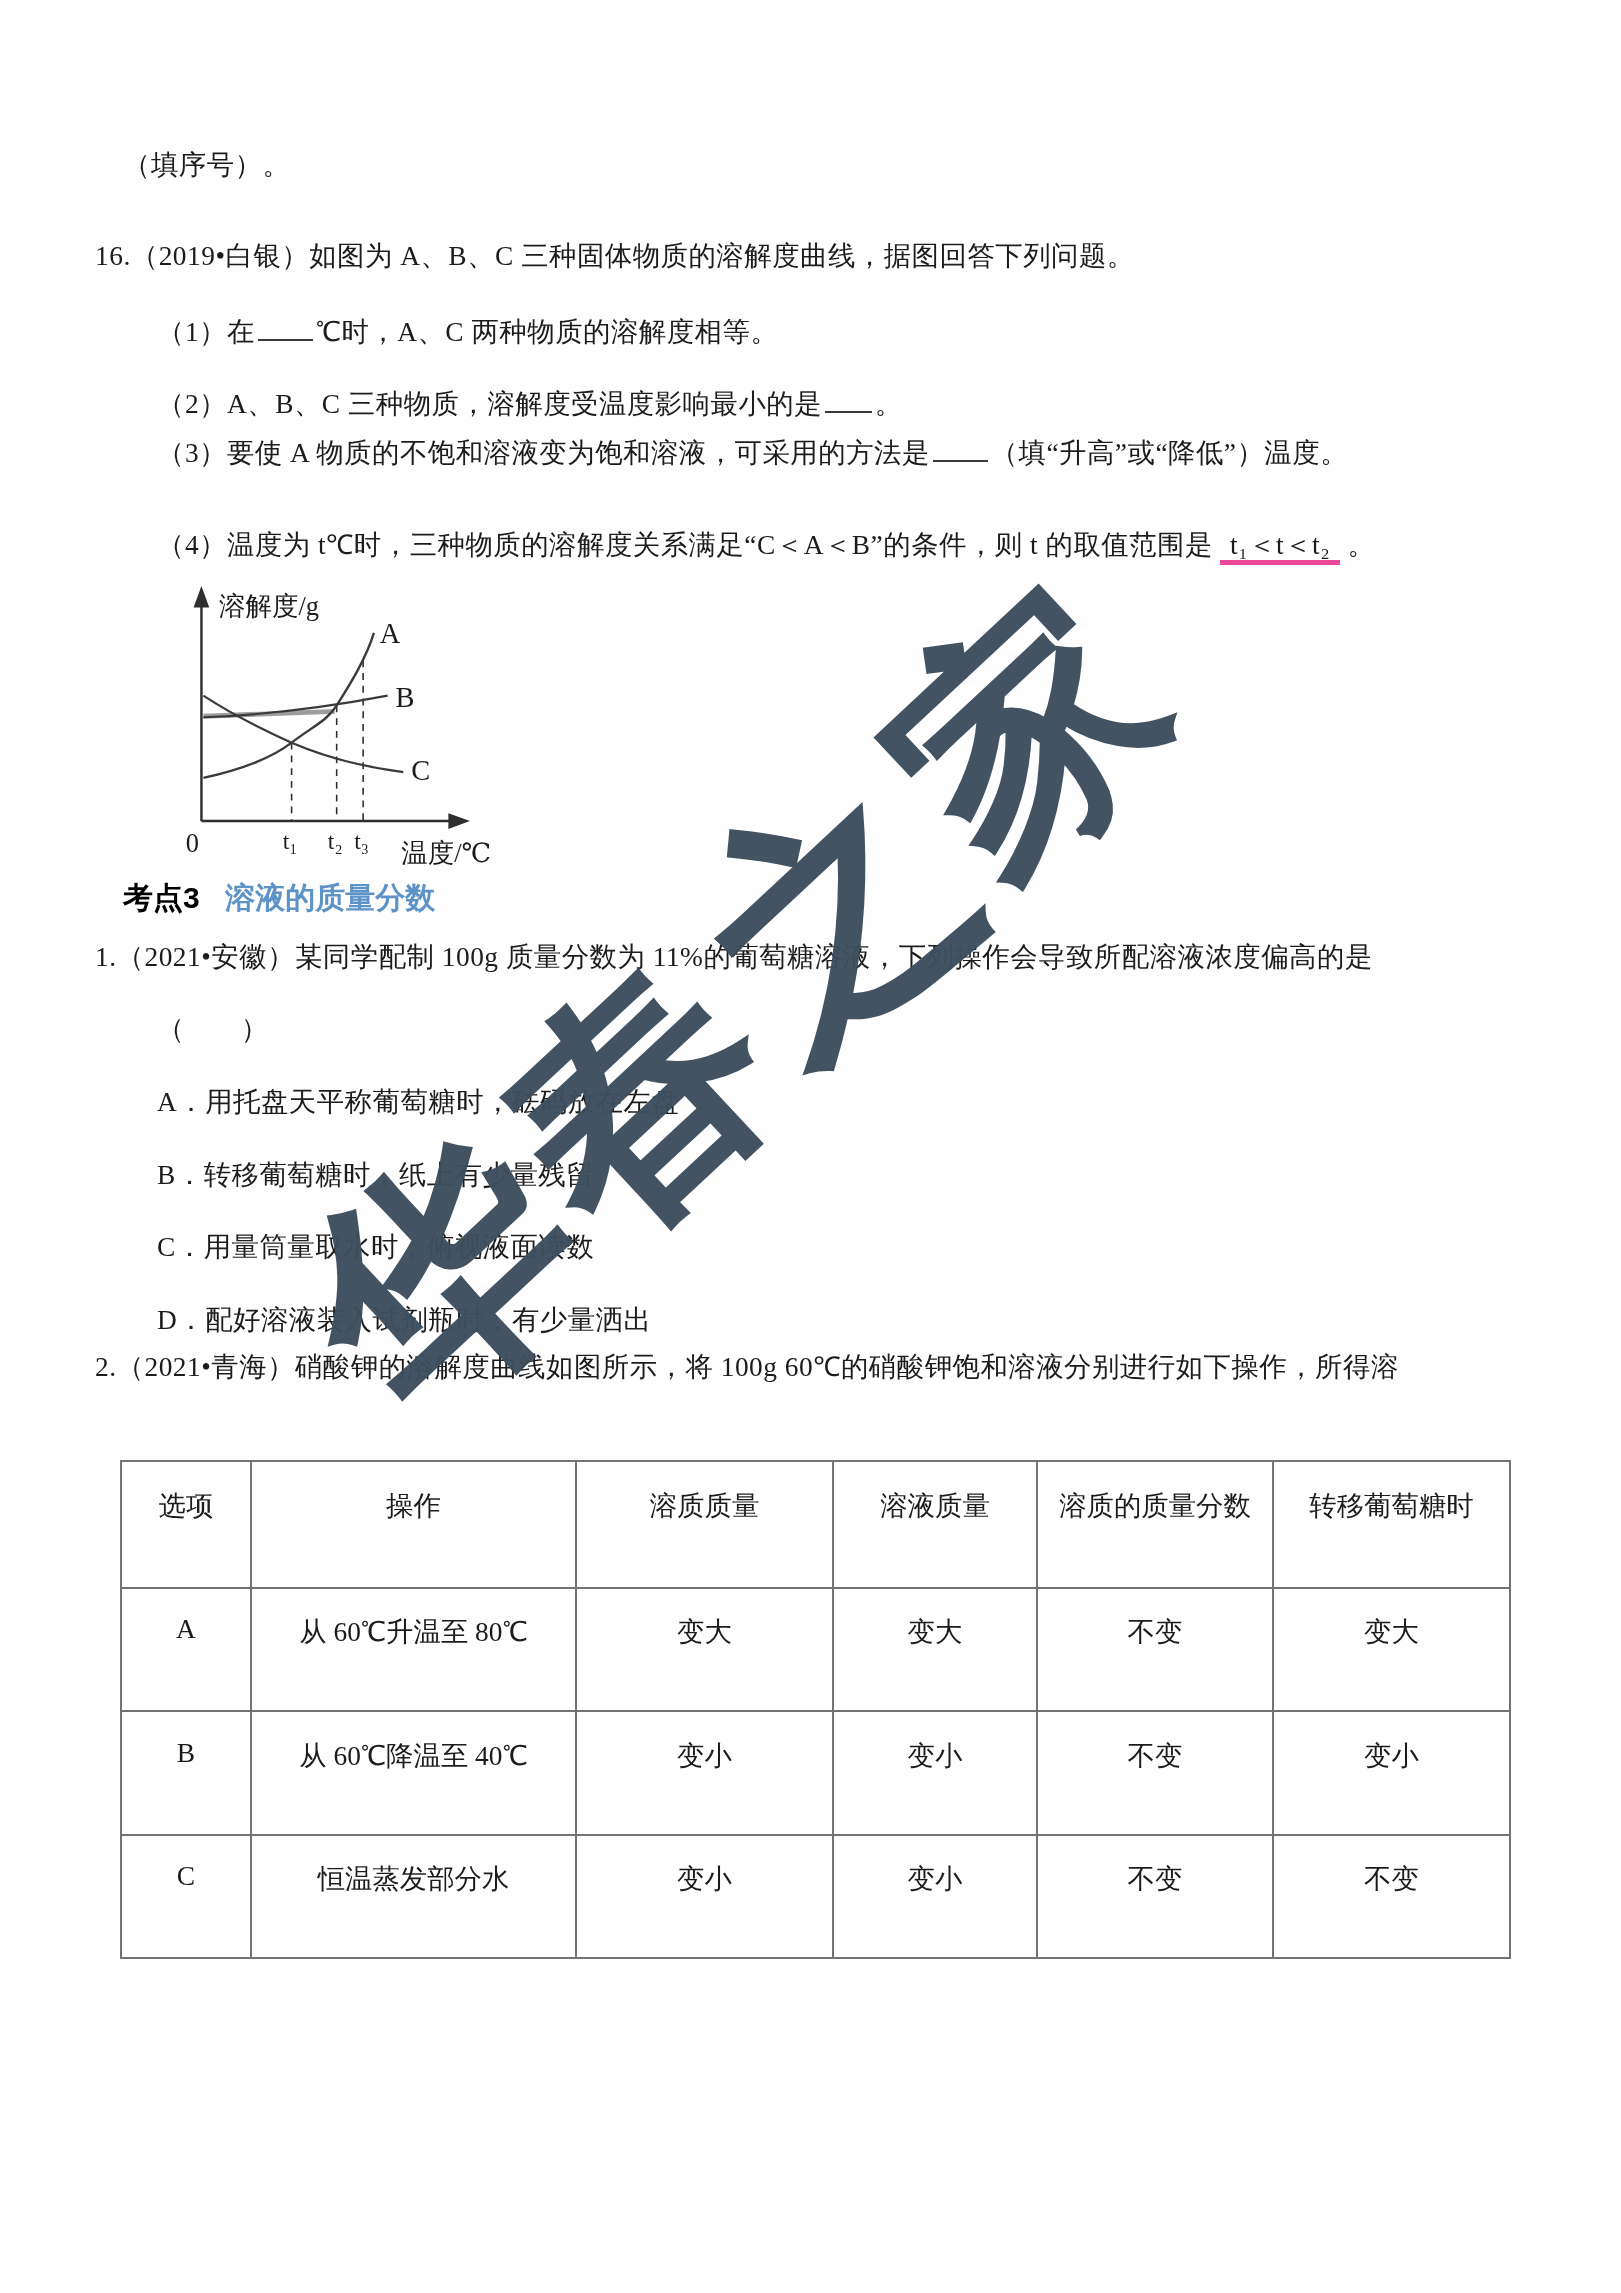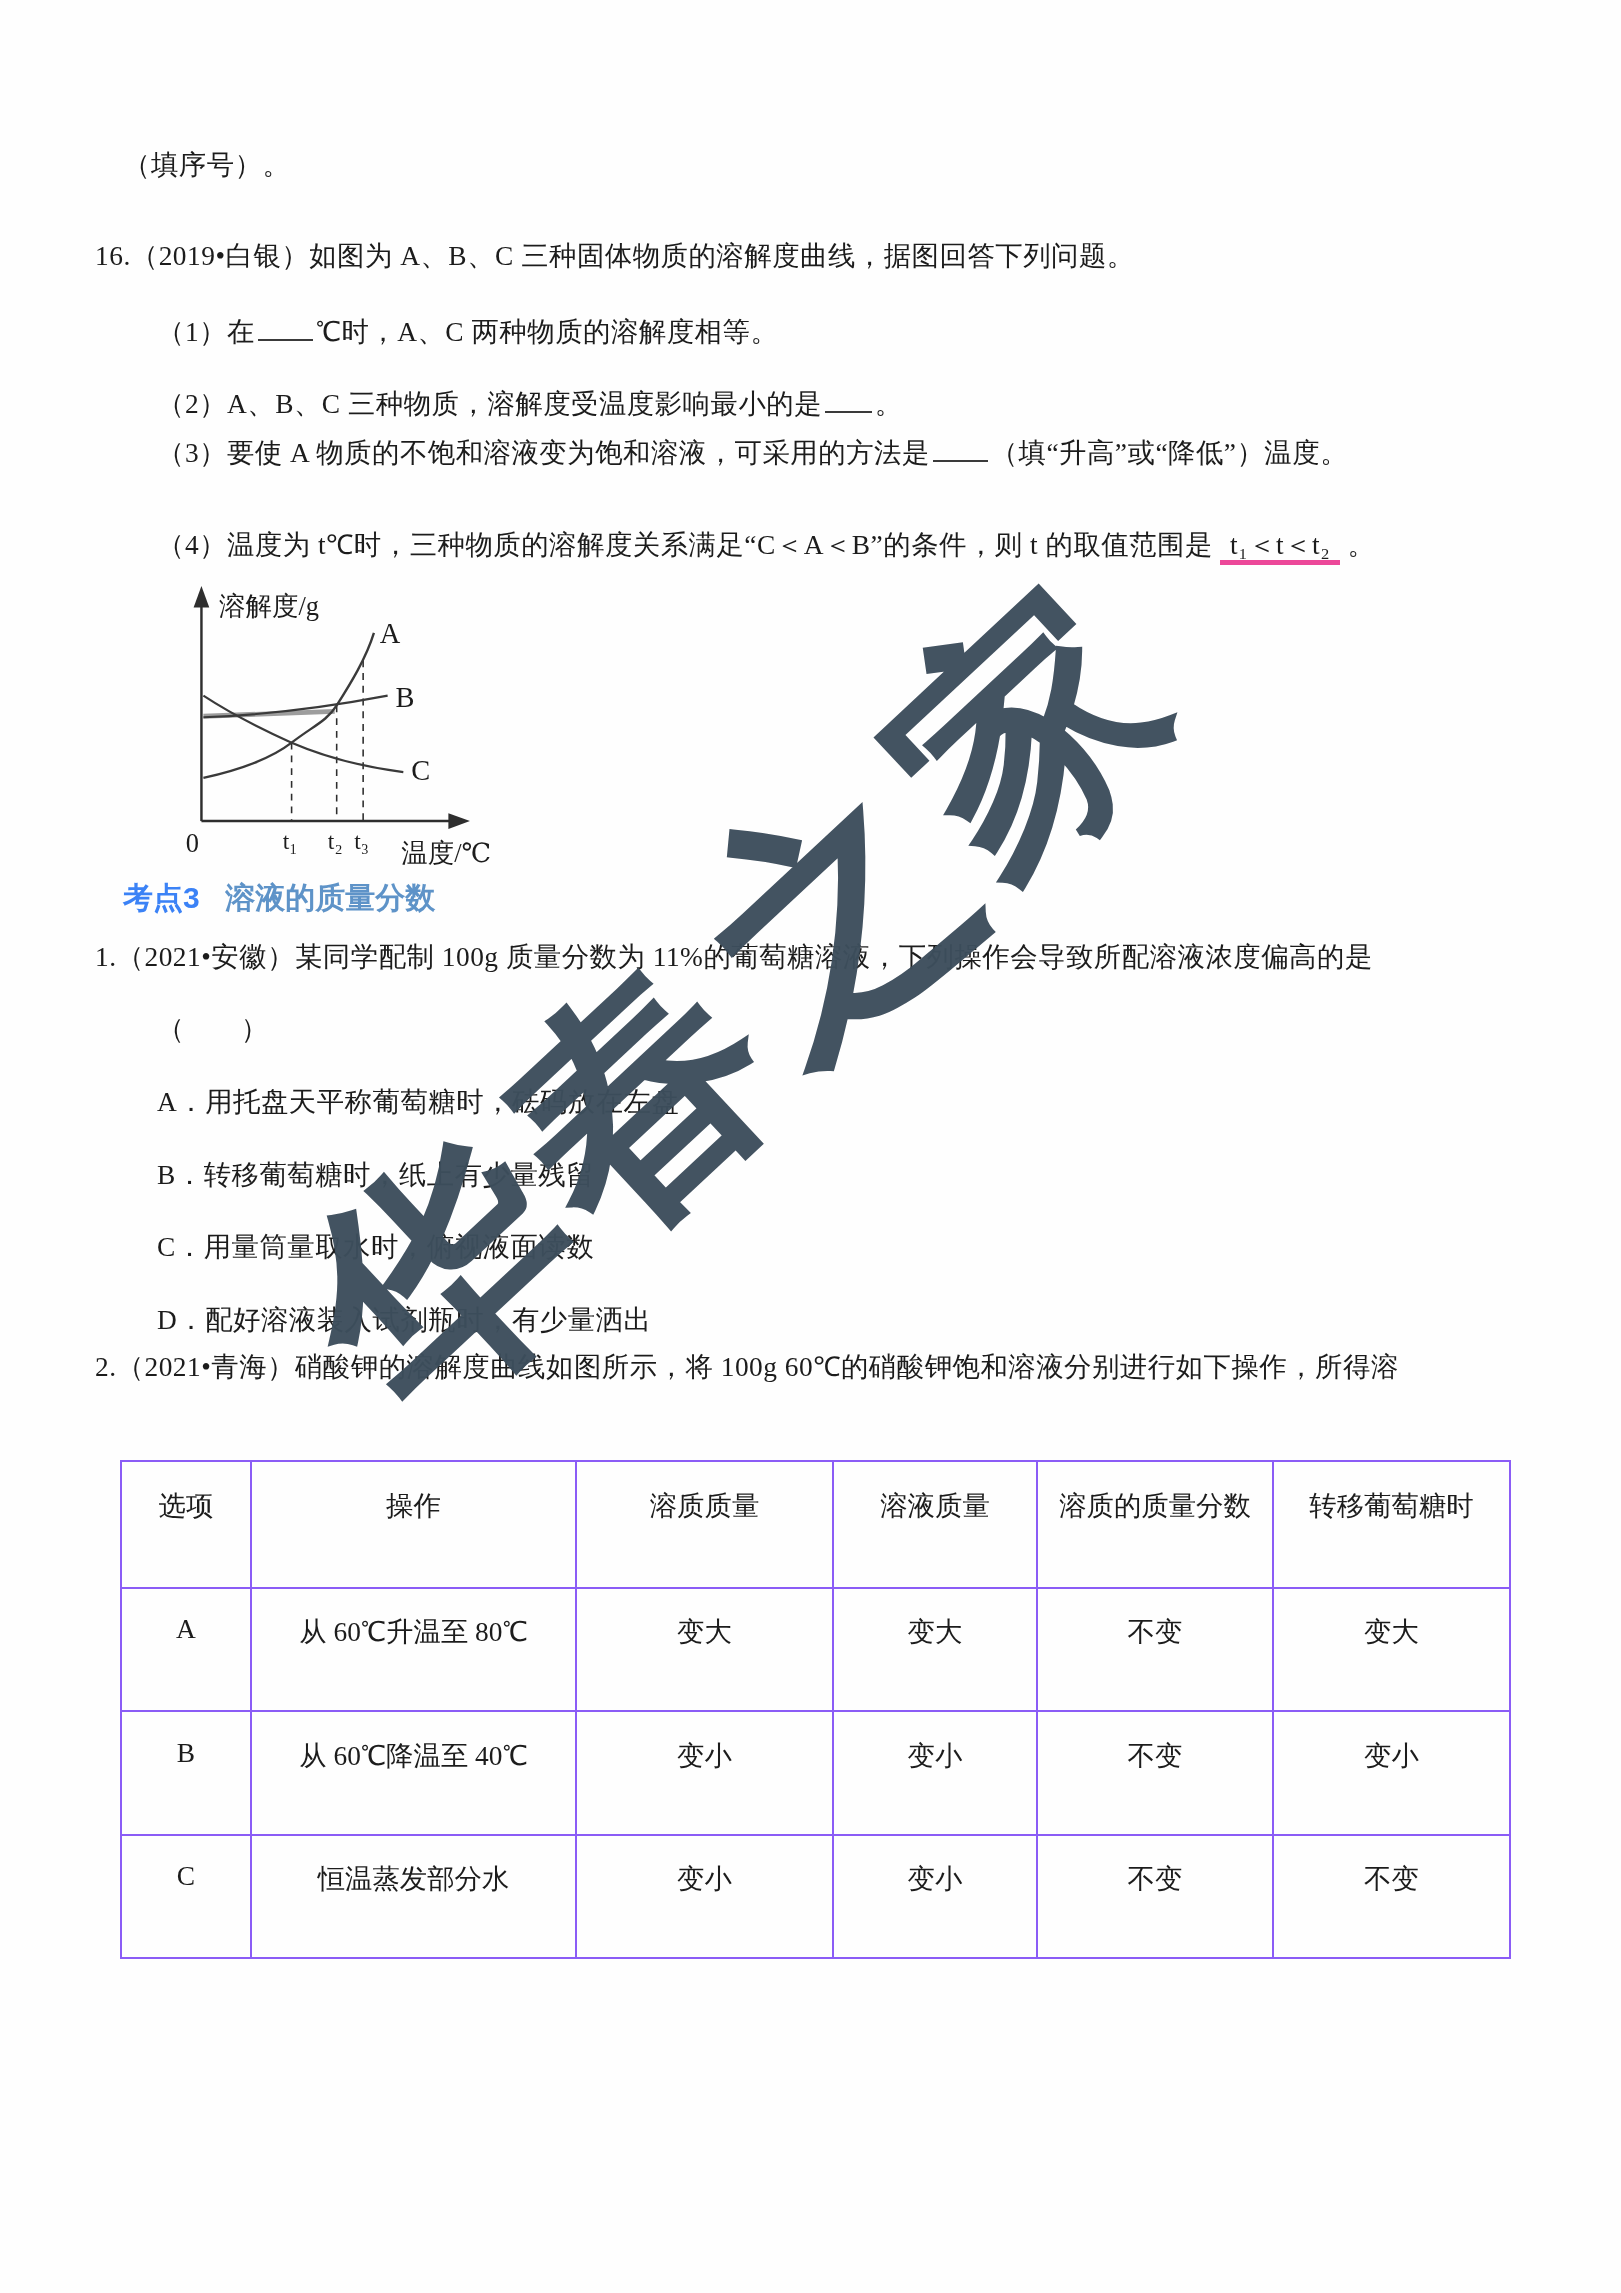--- a/index.html
+++ b/index.html
@@ -18,30 +18,30 @@
     border-bottom:2px solid #3a3a3a;margin:0 2.9px;vertical-align:baseline;
   }
   .blank.small{width:47px;}
   .uline{
     border-bottom:5px solid #ec4899;padding:0 9.8px;
   }
   .section-head{
     position:absolute;left:123px;top:878px;font-size:30px;font-weight:bold;
     font-family:"Liberation Sans","DejaVu Sans",sans-serif;white-space:nowrap;
   }
-  .section-badge{color:#3b82f6;margin-right:25.5px;}
+  .section-badge{color:#000000;margin-right:25.5px;}
   .section-title{color:#5e93c8;}
   .chart-wrap{position:absolute;left:125px;top:578px;width:441px;height:299px;}
   .q2table{
     position:absolute;left:120px;top:1460px;width:1390px;
     border-collapse:collapse;table-layout:fixed;
     font-size:27.4px;
   }
   .q2table td{
-    border:2px solid #8b5cf6;text-align:center;vertical-align:top;
+    border:2px solid #737373;text-align:center;vertical-align:top;
     padding-top:25.5px;overflow:hidden;white-space:nowrap;
   }
   .q2table tr.hdr td{height:98px;}
   .q2table tr.body-row td{height:95px;}
   .watermark{
     position:absolute;left:740px;top:1000px;z-index:6;
     transform:translate(-50%,-50%) rotate(-43deg);
     font-family:"Liberation Sans","DejaVu Sans",sans-serif;
     font-weight:bold;font-size:253px;letter-spacing:13.7px;line-height:1;
     color:#3d4e5c;opacity:0.97;white-space:nowrap;pointer-events:none;

